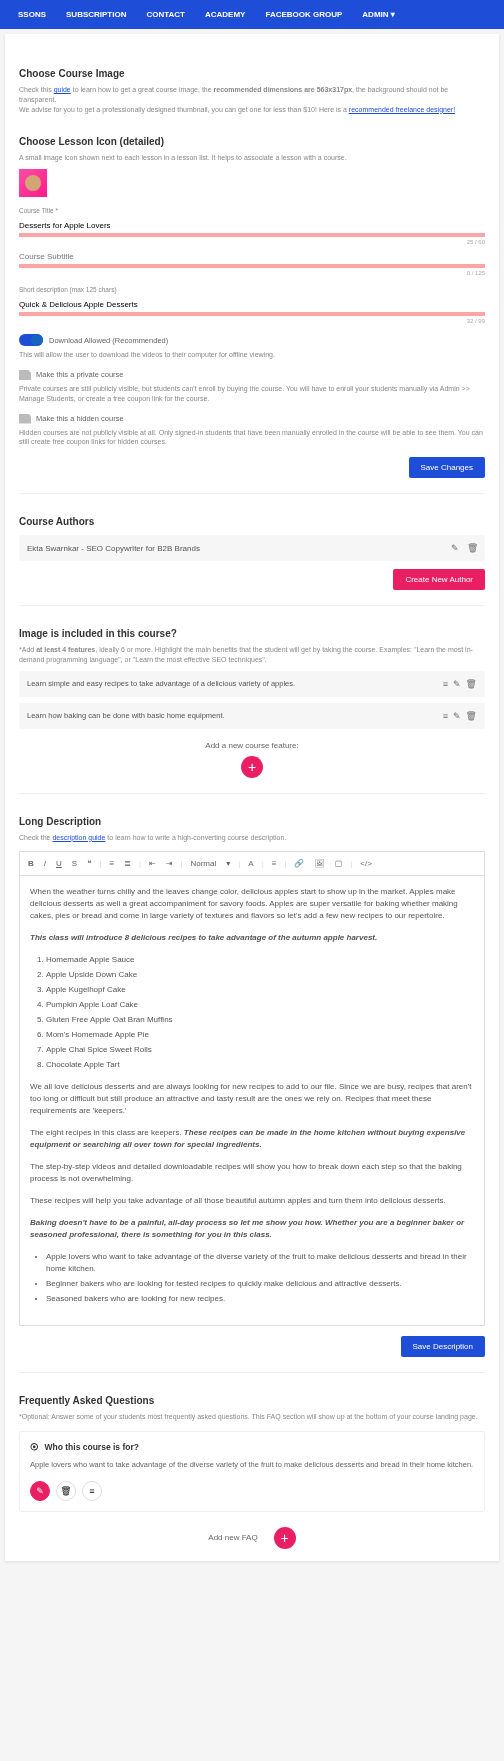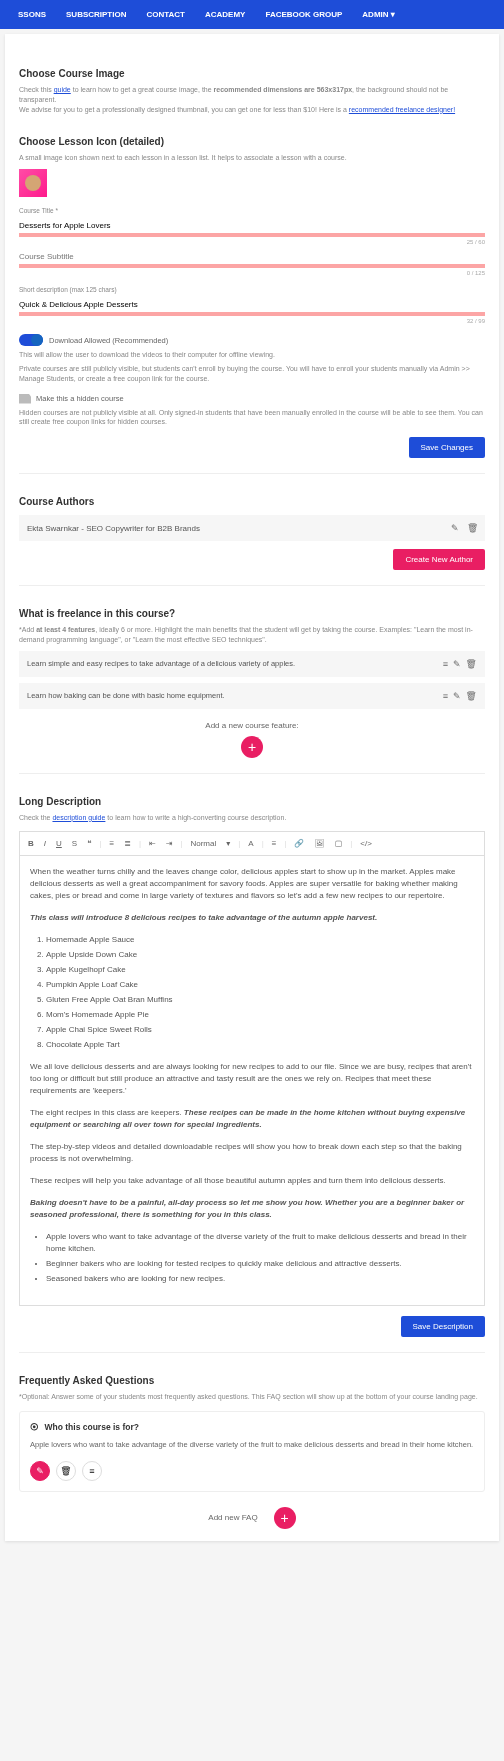--- a/index.html
+++ b/index.html
@@ -83,20 +83,24 @@
   <div class="field-label">Short description (max 125 chars)</div>
   <input class="input-line" value="Quick &amp; Delicious Apple Desserts" style="">
   <div class="char-count">32 / 99</div>
 
   <div class="toggle-row">
     <div class="toggle"></div>
     <div class="toggle-label">Download Allowed (Recommended)</div>
   </div>
   <div class="helper-text" style="margin-top:4px">This will allow the user to download the videos to their computer for offline viewing.</div>
 
+  <div class="checkbox-row">
+    <div class="checkbox-icon"></div>
+    <div class="toggle-label">Make this a private course</div>
+  </div>
   <div class="helper-text" style="margin-top:4px">Private courses are still publicly visible, but students can't enroll by buying the course. You will have to enroll your students manually via Admin &gt;&gt; Manage Students, or create a free coupon link for the course.</div>
 
   <div class="checkbox-row">
     <div class="checkbox-icon"></div>
     <div class="toggle-label">Make this a hidden course</div>
   </div>
   <div class="helper-text" style="margin-top:4px">Hidden courses are not publicly visible at all. Only signed-in students that have been manually enrolled in the course will be able to see them. You can still create free coupon links for hidden courses.</div>
 
   <div class="clearfix">
     <button class="btn-primary">Save Changes</button>
@@ -111,21 +115,21 @@
       <span class="icon-btn">✎</span>
       <span class="icon-btn">🗑</span>
     </div>
   </div>
   <div class="clearfix">
     <button class="btn-pink">Create New Author</button>
   </div>
 
   <hr>
 
-  <div class="section-title">What is freelance in this course?</div>
+  <div class="section-title">Image is included in this course?</div>
   <div class="helper-text">
     <span>*Add </span><b>at least 4 features</b><span>, ideally 6 or more. Highlight the main benefits that the student will get by taking the course. Examples: "Learn the most in-demand programming language", or "Learn the most effective SEO techniques".</span>
   </div>
 
   <div class="feature-row">
     <span>Learn simple and easy recipes to take advantage of a delicious variety of apples.</span>
     <div class="feature-icons">
       <span>≡</span>
       <span>✎</span>
       <span>🗑</span>

